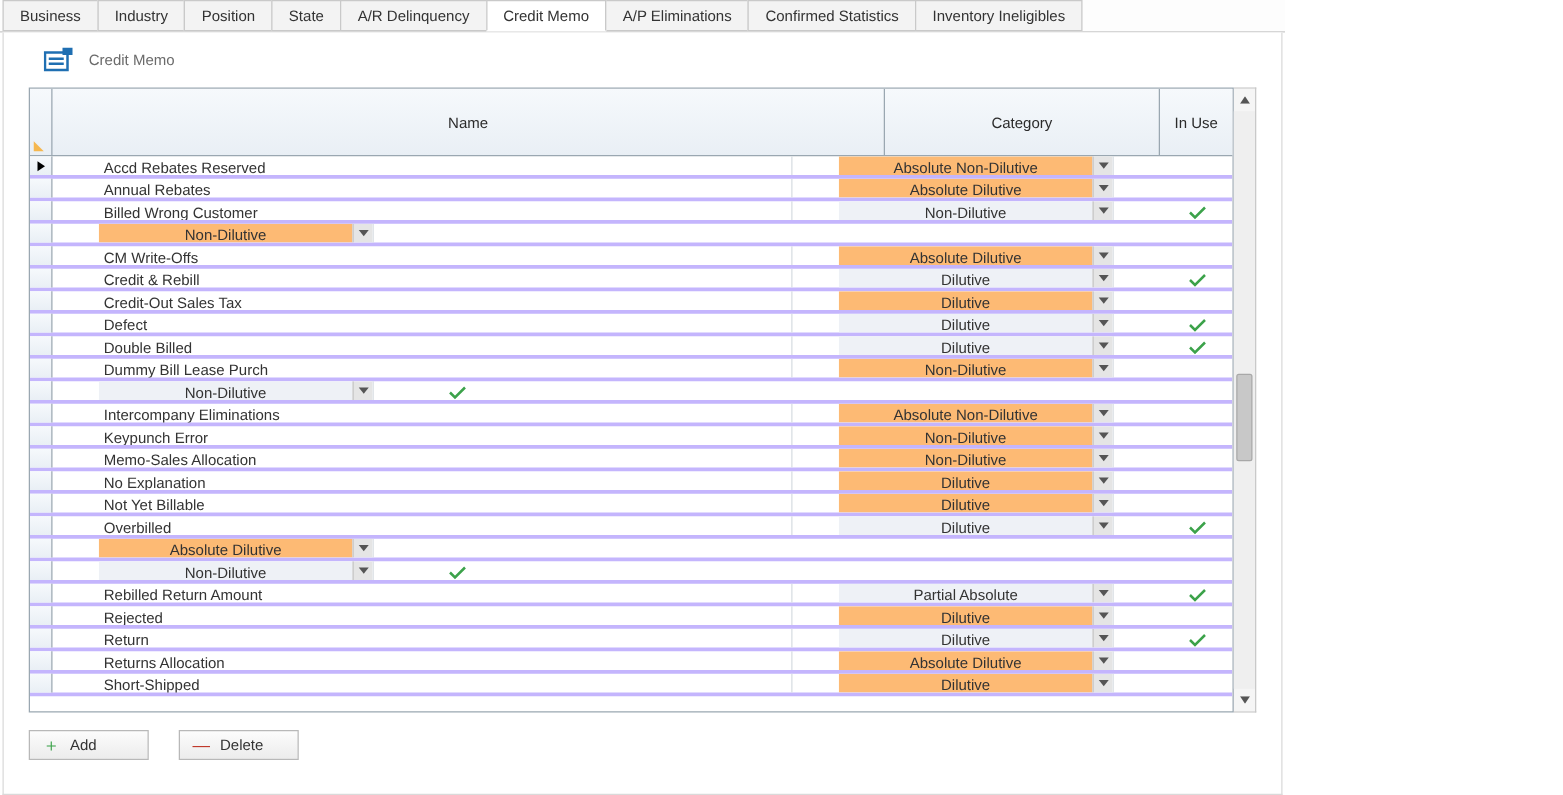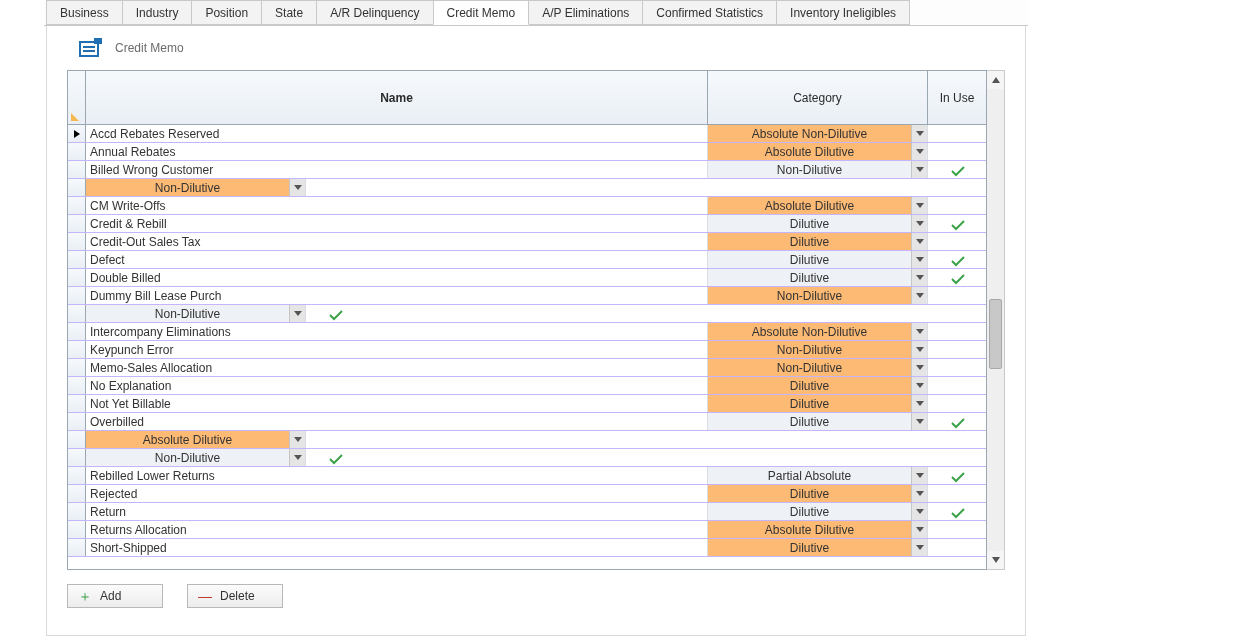--- a/index.html
+++ b/index.html
@@ -2,21 +2,21 @@
 <html><head>
 <meta charset="utf-8">
 <style>
   * { box-sizing: border-box; }
   html, body {
     margin: 0; padding: 0; width: 1250px; height: 636px;
     font-family: "Segoe UI", Tahoma, Arial, sans-serif;
     font-size: 12px; color: #333;
     background: #fff;
   }
-  .app { width: 1028px; height: 636px; overflow: hidden; padding-left: 44px; }
+  .app { width: 1028px; height: 636px; overflow: hidden; }
 
   
   .tab-strip {
     display: flex; align-items: flex-end; height: 26px;
     background: #fdfdfd;
     border-bottom: 1px solid #c9c9c9;
     padding-left: 2px;
   }
   .tab {
     padding: 5px 13px 4px;
@@ -71,38 +71,39 @@
     background: linear-gradient(#f6f9fc, #e9eff5);
     border-bottom: 1px solid #9aa7b1;
   }
   .gh-cell {
     border-right: 1px solid #9aa7b1;
     display: flex; align-items: center; justify-content: center;
     color: #2b2b2b; font-weight: 400;
     position: relative;
   }
   .gh-rownum { width: 18px; flex: 0 0 18px; }
-  .gh-name   { flex: 1 1 auto; justify-content: center; font-weight: bold; }
+  .gh-name   { flex: 1 1 auto; justify-content: center; }
   .gh-cat    { width: 220px; flex: 0 0 220px; }
   .gh-inuse  { width: 58px;  flex: 0 0 58px; border-right: none; }
 
   .gh-rownum::after {
     content:""; position:absolute; left:3px; bottom:3px;
     width:0; height:0;
     border-left:8px solid #f5b74f;
     border-top:8px solid transparent;
   }
 
   .grid-body {
     overflow: hidden;
     flex: 1 1 auto;
   }
   .row {
     display: flex; height: 18px; line-height: 18px;
-    border-bottom: 1px solid #c4b5fd;
+    border-bottom: 3px solid #c4b5fd;
+    gap: 37px;
   }
   .cell {
     border-right: 1px solid #d7dde2;
     overflow: hidden; white-space: nowrap; text-overflow: ellipsis;
     padding: 0 4px;
   }
   .c-rownum { width: 18px; flex: 0 0 18px; padding:0;
     background: linear-gradient(#f6f9fc, #e9eff5);
     border-right: 1px solid #9aa7b1;
     display:flex;align-items:center;justify-content:center;
@@ -419,21 +420,21 @@
               <div class="cell c-inuse">
                 <span class="check">
                   <svg width="16" height="12" viewBox="0 0 16 12">
                     <polyline points="2,6 6,10 14,2" fill="none" stroke="#3ca24a" stroke-width="2"></polyline>
                   </svg>
                 </span>
               </div>
             </div>
             <div class="row">
               <div class="cell c-rownum"></div>
-              <div class="cell c-name">Rebilled Lower Returns</div>
+              <div class="cell c-name">Rebilled Return Amount</div>
               <div class="cell c-cat shaded">
                 <div class="cat-val">Partial Absolute</div>
                 <div class="dd"></div>
               </div>
               <div class="cell c-inuse">
                 <span class="check">
                   <svg width="16" height="12" viewBox="0 0 16 12">
                     <polyline points="2,6 6,10 14,2" fill="none" stroke="#3ca24a" stroke-width="2"></polyline>
                   </svg>
                 </span>

